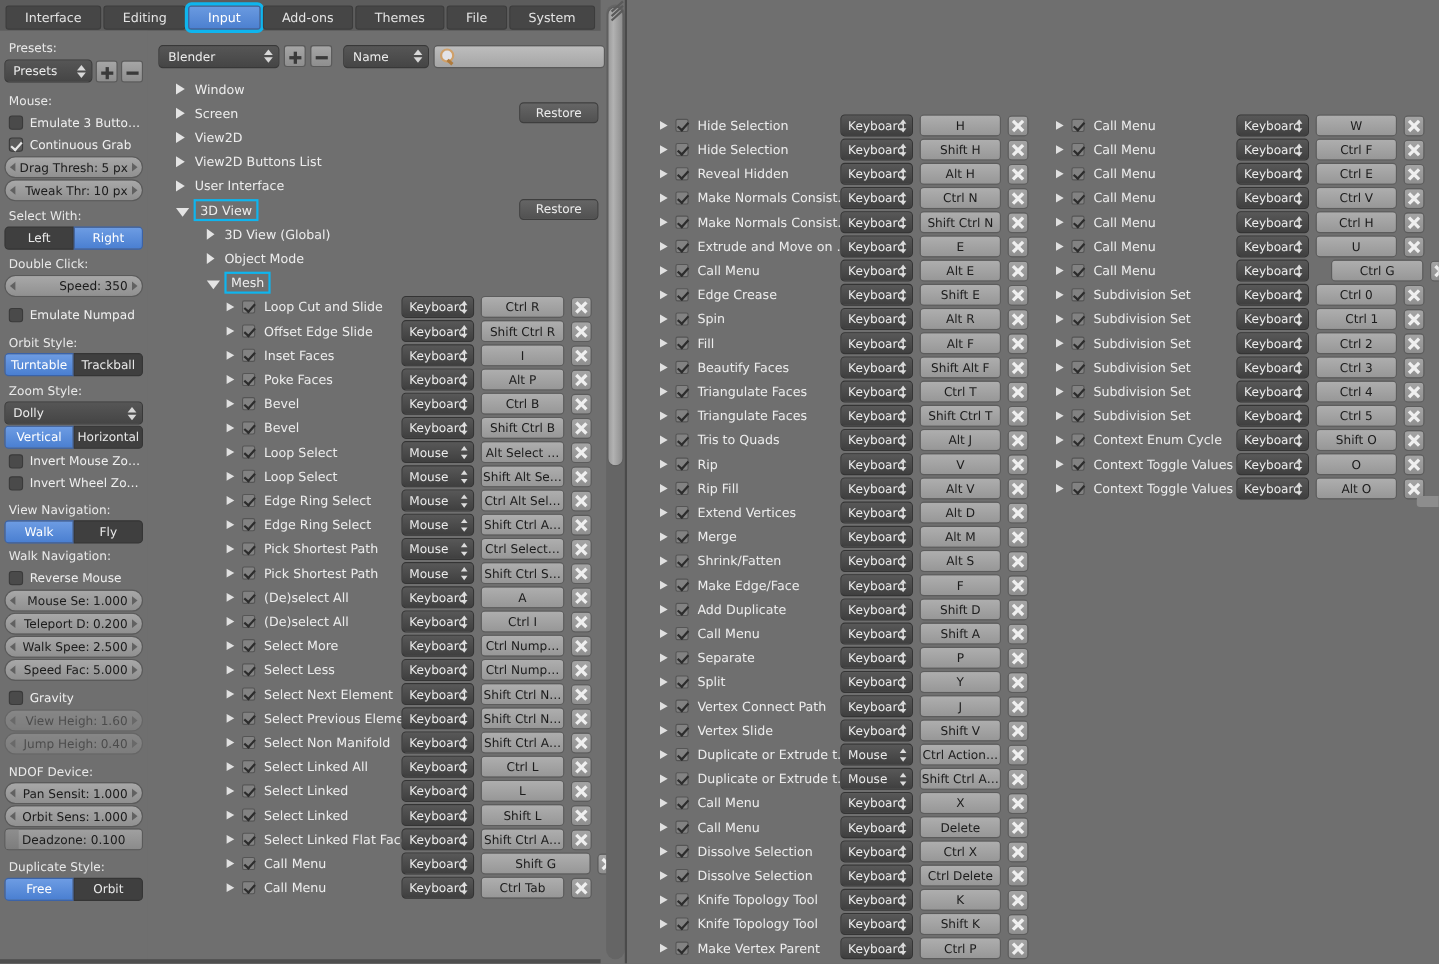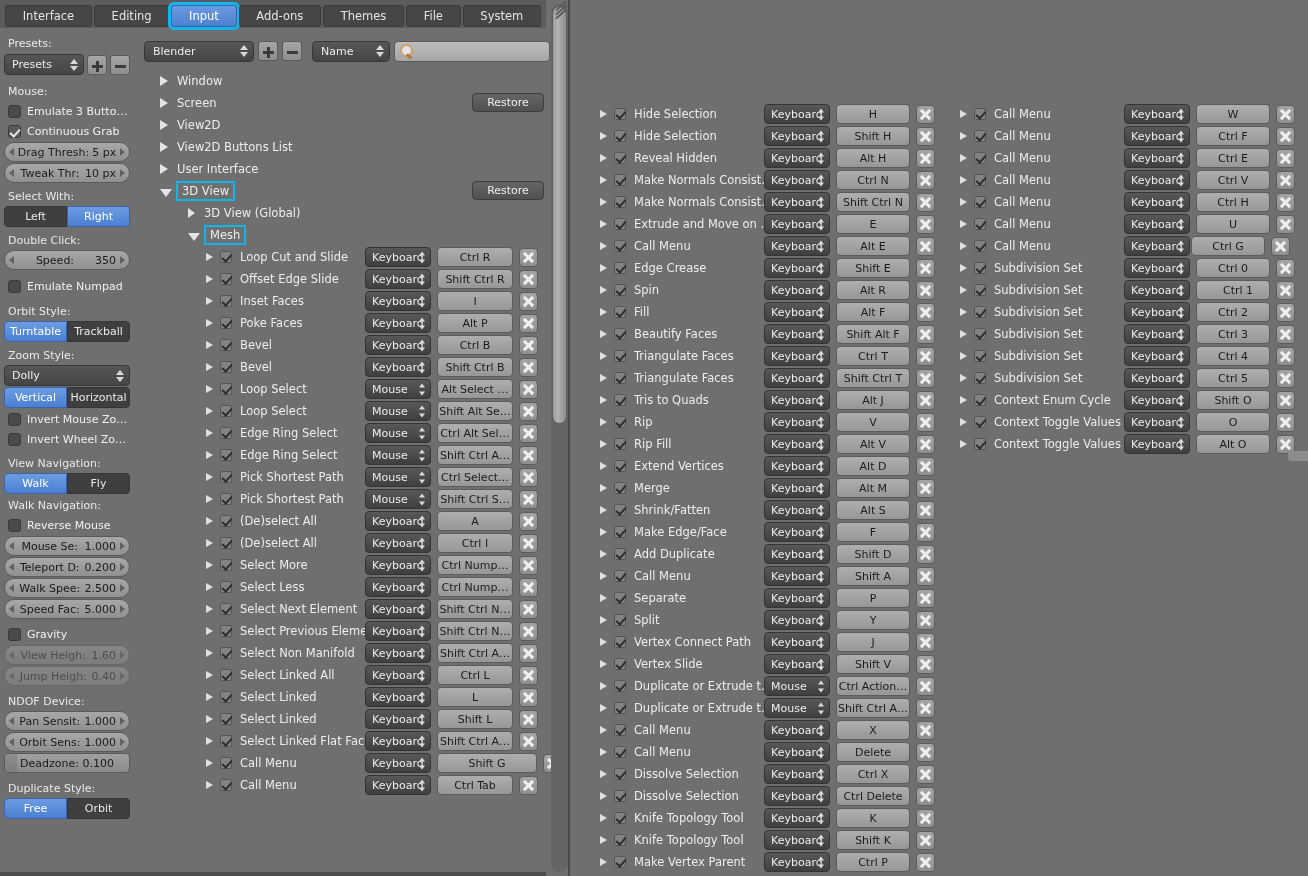--- a/index.html
+++ b/index.html
@@ -79,21 +79,21 @@
     border-radius: 10px;
     background: linear-gradient(#a8a8a8, #909090);
     border: 1px solid #5a5a5a;
     color: #1b1b1b;
     font-size: 11px;
     margin: 1px 0;
     padding: 0 13px;
     overflow: hidden;
     display: flex; align-items: center; justify-content: center;
   }
-  .numfield .nlbl { flex: 1 1 auto; text-align: center; white-space: nowrap; }
+  .numfield .nlbl { flex: 1 1 auto; text-align: right; white-space: nowrap; }
   .numfield .nval { flex: none; text-align: right; padding-left: 3px; }
   .numfield .arrL, .numfield .arrR {
     position: absolute; top: 50%; transform: translateY(-50%);
     width: 0; height: 0; border-top: 4px solid transparent; border-bottom: 4px solid transparent;
     opacity: .75;
   }
   .numfield .arrL { left: 4px; border-right: 5px solid #4d4d4d; }
   .numfield .arrR { right: 4px; border-left: 5px solid #4d4d4d; }
   .numfield.disabled { opacity: .42; }
   .numfield.slider { border-radius: 4px; background: linear-gradient(#a0a0a0,#8b8b8b); }
@@ -525,20 +525,24 @@
       <div class="trow" style="padding-left: 22px;">
         <span class="tri open"></span>
         <span class="tname boxed">3D View</span>
         <span class="restore-btn">Restore</span>
       </div>
       <div class="trow" style="padding-left: 50px;">
         <span class="tri" style="border-left-width: 7px;"></span>
         <span class="tname">3D View (Global)</span>
       </div>
       <div class="trow" style="padding-left: 50px;">
+        <span class="tri" style="border-left-width: 7px;"></span>
+        <span class="tname">Object Mode</span>
+      </div>
+      <div class="trow" style="padding-left: 50px;">
         <span class="tri open"></span>
         <span class="tname boxed">Mesh</span>
       </div>
       <div style="padding-left: 68px;">
         <div class="kmrow">
           <span class="tri-sm"></span>
           <span class="kmchk"></span>
           <span class="kmname" style="width: 125px;">Loop Cut and Slide</span>
           <span class="maptype" style="width: 66px;"><span>Keyboard</span><span class="ud">
               <i class="u"></i>
@@ -1281,21 +1285,21 @@
           <span class="xbtn" style="margin-left: 6px;"></span>
         </div>
         <div class="kmrow">
           <span class="tri-sm"></span>
           <span class="kmchk"></span>
           <span class="kmname" style="width: 130px;">Call Menu</span>
           <span class="maptype" style="width: 66px;"><span>Keyboard</span><span class="ud">
               <i class="u"></i>
               <i class="d"></i>
             </span></span>
-          <span class="keyfield" style="width: 74px; margin-left: 1px;">Ctrl G</span>
+          <span class="keyfield" style="width: 84px; margin-left: 20px;">Ctrl G</span>
           <span class="xbtn" style="margin-left: 6px;"></span>
         </div>
         <div class="kmrow">
           <span class="tri-sm"></span>
           <span class="kmchk"></span>
           <span class="kmname" style="width: 130px;">Subdivision Set</span>
           <span class="maptype" style="width: 66px;"><span>Keyboard</span><span class="ud">
               <i class="u"></i>
               <i class="d"></i>
             </span></span>

